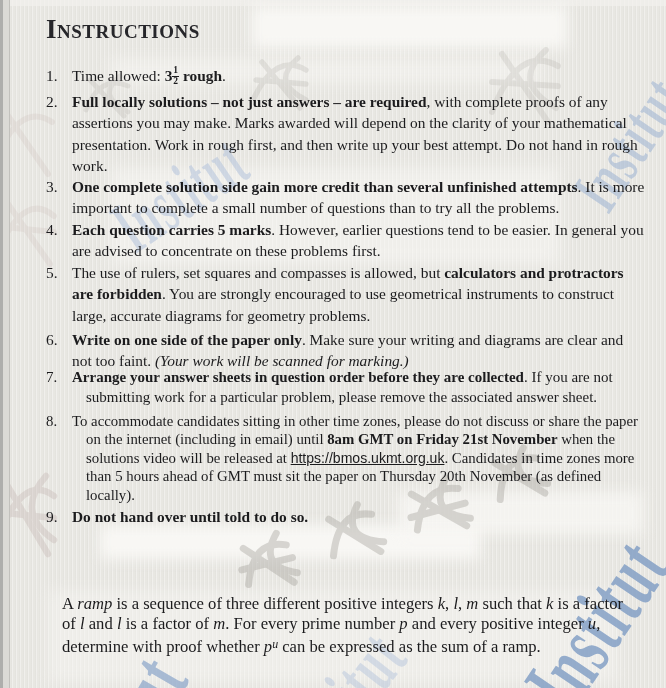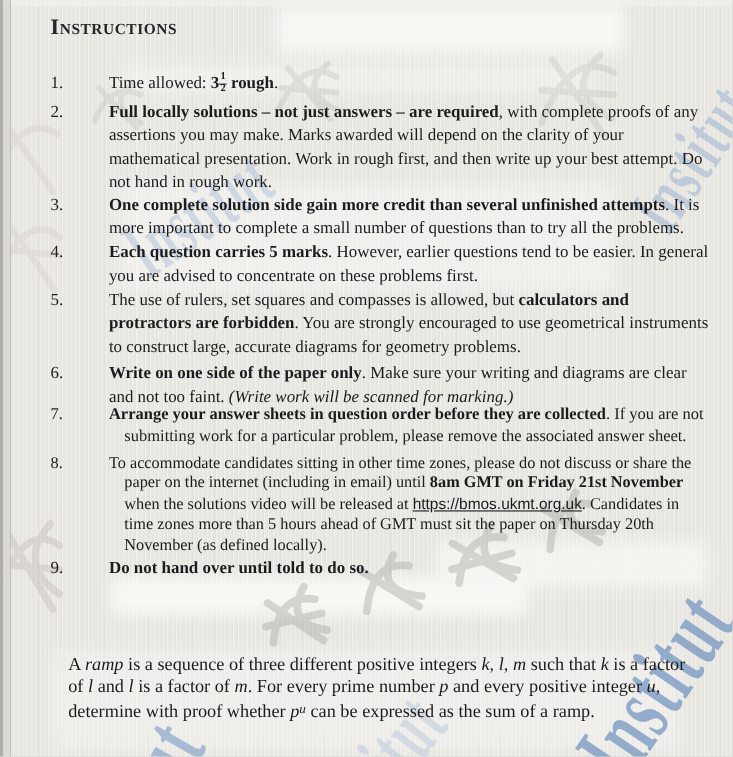--- a/index.html
+++ b/index.html
@@ -38,25 +38,25 @@
   .wmL3{left:588px;top:668px;font-size:52px;color:#7e9cc4;opacity:.8;transform:rotate(-56deg) scaleY(1.7);transform-origin:left bottom;}
   .wmL4{left:118px;top:786px;font-size:52px;color:#8aa5ca;opacity:.7;transform:rotate(-60deg) scaleY(1.7);transform-origin:left bottom;}
   .wmL5{left:330px;top:742px;font-size:44px;color:#b7c6dd;opacity:.5;transform:rotate(-52deg) scaleY(1.8);transform-origin:left bottom;}
   svg.cal{overflow:visible;}
   svg.cal path{fill:none;stroke-linecap:round;stroke-linejoin:round;}
 
   
   .doc{position:absolute;left:46px;top:0;width:600px;z-index:3;}
   .heading{
     position:absolute;left:0;top:14px;
-    font-variant:small-caps;font-weight:600;font-size:20px;letter-spacing:.5px;color:#26262a;
+    font-variant:small-caps;font-weight:600;font-size:27px;letter-spacing:.5px;color:#26262a;
   }
   .item{position:absolute;left:0;width:600px;display:flex;font-size:15.4px;line-height:21.3px;}
   .item .num{flex:none;width:26px;}
-  .item .body{flex:1;margin-left:27px;}
+  .item .body{flex:1;}
   .hang .body{padding-left:14px;text-indent:-14px;}
   .i7{font-size:15px;line-height:19.6px;}
   .i8{font-size:14.8px;line-height:18.4px;}
   .b{font-weight:bold;}
   .i{font-style:italic;}
   .sans{font-family:"Liberation Sans", sans-serif;font-size:.95em;text-decoration:underline;}
   .sup{font-size:.72em;vertical-align:4px;}
   .frac{display:inline-block;vertical-align:-3px;text-align:center;font-size:9.5px;line-height:1.05;font-weight:bold;}
   .frac .fn{display:block;border-bottom:1.2px solid #1b1b1d;padding:0 1px;}
   .frac .fd{display:block;}
@@ -174,21 +174,21 @@
     <div class="item" style="top:219px">
       <span class="num">4.</span>
       <span class="body"><span class="b">Each question carries 5 marks</span><span>. However, earlier questions tend to be easier. In general you are advised to concentrate on these problems first.</span></span>
     </div>
     <div class="item" style="top:262px">
       <span class="num">5.</span>
       <span class="body"><span>The use of rulers, set squares and compasses is allowed, but </span><span class="b">calculators and protractors are forbidden</span><span>. You are strongly encouraged to use geometrical instruments to construct large, accurate diagrams for geometry problems.</span></span>
     </div>
     <div class="item" style="top:329px">
       <span class="num">6.</span>
-      <span class="body"><span class="b">Write on one side of the paper only</span><span>. Make sure your writing and diagrams are clear and not too faint. </span><span class="i">(Write work will be scanned for marking.)</span></span>
+      <span class="body"><span class="b">Write on one side of the paper only</span><span>. Make sure your writing and diagrams are clear and not too faint. </span><span class="i">(Your work will be scanned for marking.)</span></span>
     </div>
     <div class="item i7 hang" style="top:368px">
       <span class="num">7.</span>
       <span class="body"><span class="b">Arrange your answer sheets in question order before they are collected</span><span>. If you are not submitting work for a particular problem, please remove the associated answer sheet.</span></span>
     </div>
     <div class="item i8 hang" style="top:412px">
       <span class="num">8.</span>
       <span class="body"><span>To accommodate candidates sitting in other time zones, please do not discuss or share the paper on the internet (including in email) until </span><span class="b">8am GMT on Friday 21st November</span><span> when the solutions video will be released at </span><span class="sans">https://bmos.ukmt.org.uk</span><span>. Candidates in time zones more than 5 hours ahead of GMT must sit the paper on Thursday 20th November (as defined locally).</span></span>
     </div>
     <div class="item" style="top:506px">

